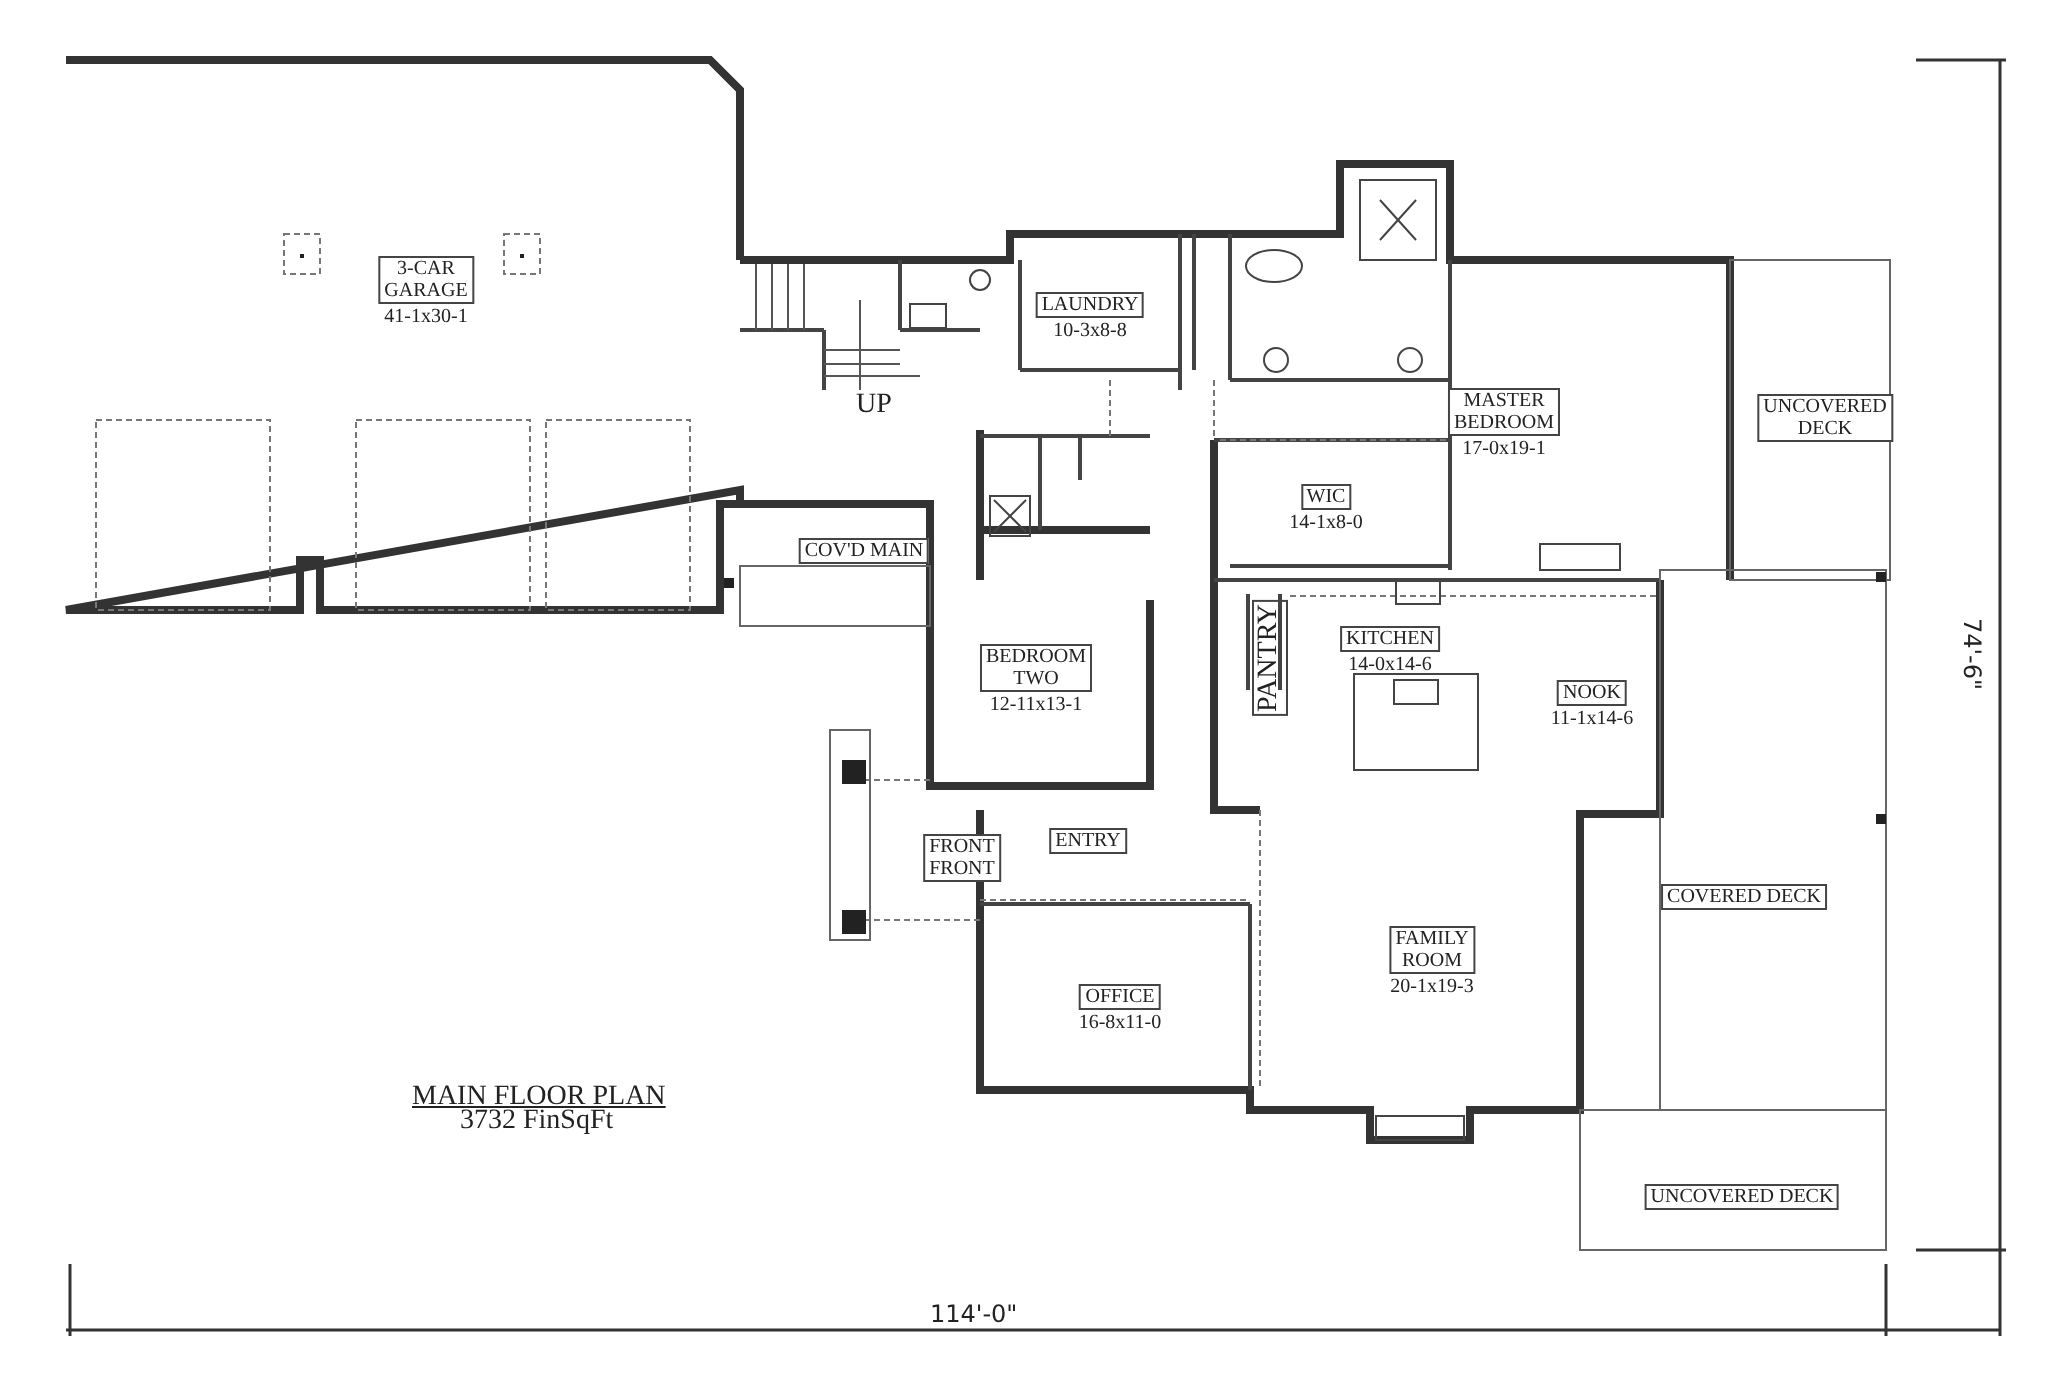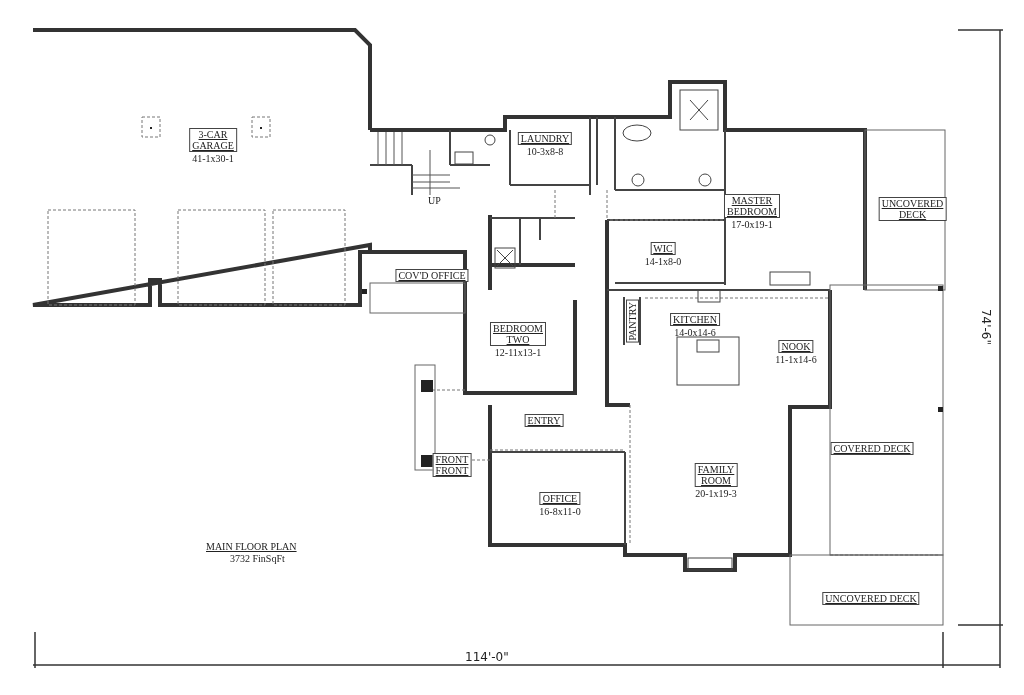--- a/index.html
+++ b/index.html
@@ -1,21 +1,21 @@
 <!DOCTYPE html>
 <html><head>
 <meta charset="utf-8">
 <style>
   html, body { margin:0; padding:0; background:#ffffff; }
   body { width:1024px; height:695px; position:relative; overflow:hidden; font-family:"Liberation Serif", serif; }
   svg { position:absolute; left:0; top:0; }
   .lbl { position:absolute; text-align:center; color:#222; font-size:10px; line-height:11px; transform:translate(-50%,0); white-space:nowrap; }
-  .lbl .name { display:inline-block; border:1px solid #444; padding:0 2px; background:#fff;text-decoration:underline; }
+  .lbl .name { display:inline-block; border:1px solid #444; padding:0 2px; background:#fff; }
   .lbl .dim { display:block; margin-top:1px; }
-  .plain { position:absolute; font-size:10px; color:#222; white-space:nowrap; }
+  .plain { position:absolute; font-size:14px; color:#222; white-space:nowrap; }
   .title { text-decoration:underline;text-align:right; }
   .dimtext { position:absolute; font-family:"DejaVu Sans", sans-serif; font-size:12px; color:#222; }
   .rot { transform:rotate(90deg); transform-origin:center; }
   .vert { writing-mode:vertical-rl; transform:rotate(180deg); }
 </style>
 </head>
 <body>
 
 <svg width="1024" height="695" viewBox="0 0 1024 695">
   <g fill="none" stroke="#333" stroke-width="4">
@@ -127,52 +127,52 @@
     <line x1="1000" y1="30" x2="1000" y2="668"></line>
     <line x1="958" y1="30" x2="1003" y2="30"></line>
     <line x1="958" y1="625" x2="1003" y2="625"></line>
   </g>
 </svg>
 
 <div class="lbl" style="left:213px;top:128px;">
   <span class="name"><span>3-CAR</span><br><span>GARAGE</span></span>
   <span class="dim">41-1x30-1</span>
 </div>
-<div class="lbl" style="left:545px;top:132px;">
+<div class="lbl" style="left:545px;top:146px;">
   <span class="name">LAUNDRY</span>
   <span class="dim">10-3x8-8</span>
 </div>
 <div class="lbl" style="left:752px;top:194px;">
   <span class="name"><span>MASTER</span><br><span>BEDROOM</span></span>
   <span class="dim">17-0x19-1</span>
 </div>
 <div class="lbl" style="left:903px;top:197px;padding-left:19px;">
   <span class="name"><span>UNCOVERED</span><br><span>DECK</span></span>
 </div>
 <div class="lbl" style="left:663px;top:242px;">
   <span class="name">WIC</span>
   <span class="dim">14-1x8-0</span>
 </div>
 <div class="lbl" style="left:432px;top:269px;">
-  <span class="name">COV'D OFFICE</span>
+  <span class="name">COV'D MAIN</span>
 </div>
 <div class="lbl" style="left:518px;top:322px;">
   <span class="name"><span>BEDROOM</span><br><span>TWO</span></span>
   <span class="dim">12-11x13-1</span>
 </div>
 <div class="plain vert" style="left:626px;top:300px;border:1px solid #444;padding:1px 0;">PANTRY</div>
 <div class="lbl" style="left:695px;top:313px;">
   <span class="name">KITCHEN</span>
   <span class="dim">14-0x14-6</span>
 </div>
 <div class="lbl" style="left:796px;top:340px;">
   <span class="name">NOOK</span>
   <span class="dim">11-1x14-6</span>
 </div>
-<div class="lbl" style="left:452px;top:417px;margin-top:36px;">
+<div class="lbl" style="left:481px;top:417px;">
   <span class="name"><span>FRONT</span><br><span>FRONT</span></span>
 </div>
 <div class="lbl" style="left:544px;top:414px;">
   <span class="name">ENTRY</span>
 </div>
 <div class="lbl" style="left:872px;top:442px;">
   <span class="name">COVERED DECK</span>
 </div>
 <div class="lbl" style="left:716px;top:463px;">
   <span class="name"><span>FAMILY</span><br><span>ROOM</span></span>

